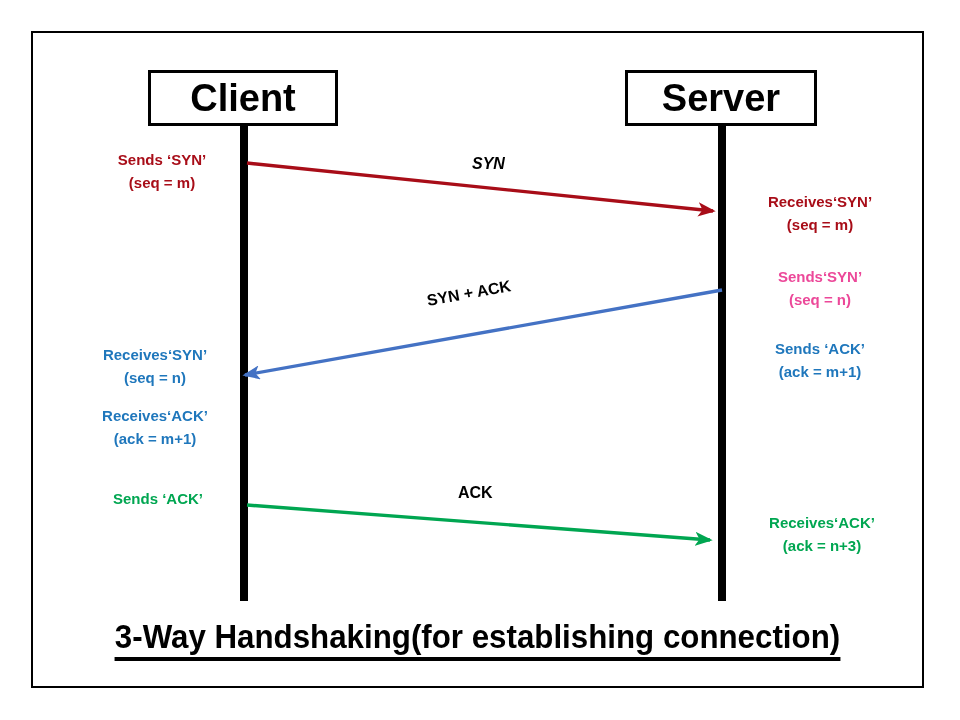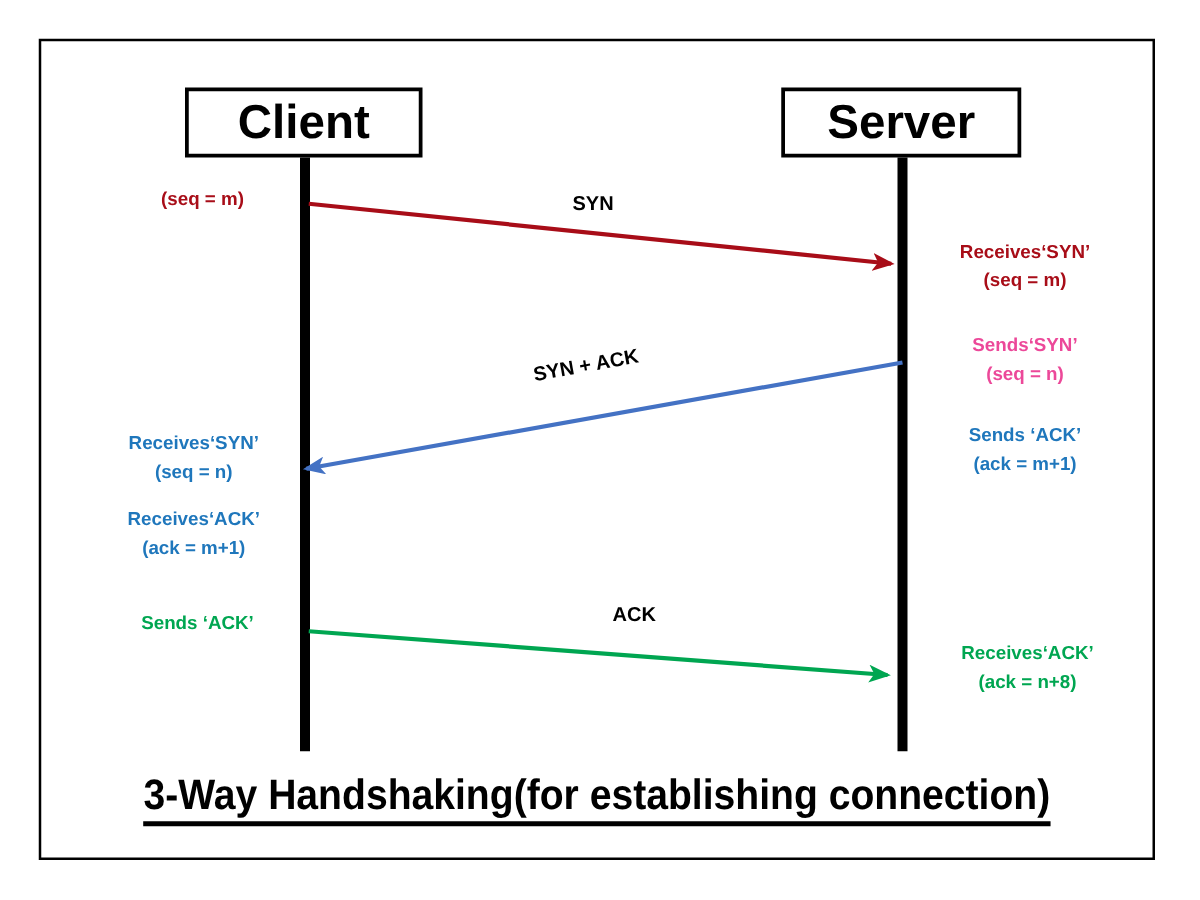--- a/index.html
+++ b/index.html
@@ -95,23 +95,23 @@
   #note-server-rack  { left: 738px; top: 511px; width: 168px; text-align: center; color: #00A651; }
 
   
   .arrow-label {
     position: absolute;
     font-size: 16px;
     font-weight: bold;
     color: #000000;
     white-space: nowrap;
   }
-  #label-syn      { left: 458px; top: 155px; }
+  #label-syn      { left: 472px; top: 155px; font-style: italic; }
   #label-syn-ack  { left: 427px; top: 292px; transform: rotate(-10.2deg); transform-origin: left center; }
-  #label-ack      { left: 458px; top: 484px; margin-left: 32px; }
+  #label-ack      { left: 458px; top: 484px; }
 
   
   #title {
     position: absolute;
     left: 31px;
     top: 617px;
     width: 893px;
     text-align: center;
     font-size: 34px;
     font-weight: bold;
@@ -158,20 +158,21 @@
     <line x1="247" y1="163" x2="713" y2="211" stroke="#A80D18" stroke-width="3.4" marker-end="url(#head-red)"></line>
     <line x1="722" y1="290" x2="245" y2="375" stroke="#4472C4" stroke-width="3.4" marker-end="url(#head-blue)"></line>
     <line x1="247" y1="505" x2="710" y2="540" stroke="#00A651" stroke-width="3.4" marker-end="url(#head-green)"></line>
   </svg>
 
   <div class="arrow-label" id="label-syn">SYN</div>
   <div class="arrow-label" id="label-syn-ack">SYN + ACK</div>
   <div class="arrow-label" id="label-ack">ACK</div>
 
   <div class="note" id="note-client-syn">
+    <span class="l1">Sends ‘SYN’</span>
     <span class="l2">(seq = m)</span>
   </div>
 
   <div class="note" id="note-client-rsyn">
     <span class="l1">Receives‘SYN’</span>
     <span class="l2">(seq = n)</span>
   </div>
 
   <div class="note" id="note-client-rack">
     <span class="l1">Receives‘ACK’</span>
@@ -192,20 +193,20 @@
     <span class="l2">(seq = n)</span>
   </div>
 
   <div class="note" id="note-server-ack">
     <span class="l1">Sends ‘ACK’</span>
     <span class="l2">(ack = m+1)</span>
   </div>
 
   <div class="note" id="note-server-rack">
     <span class="l1">Receives‘ACK’</span>
-    <span class="l2">(ack = n+8)</span>
+    <span class="l2">(ack = n+3)</span>
   </div>
 
   <div id="title">
     <span class="t-inner">3-Way Handshaking(for establishing connection)</span>
   </div>
 
 </div>
 
 </body></html>

